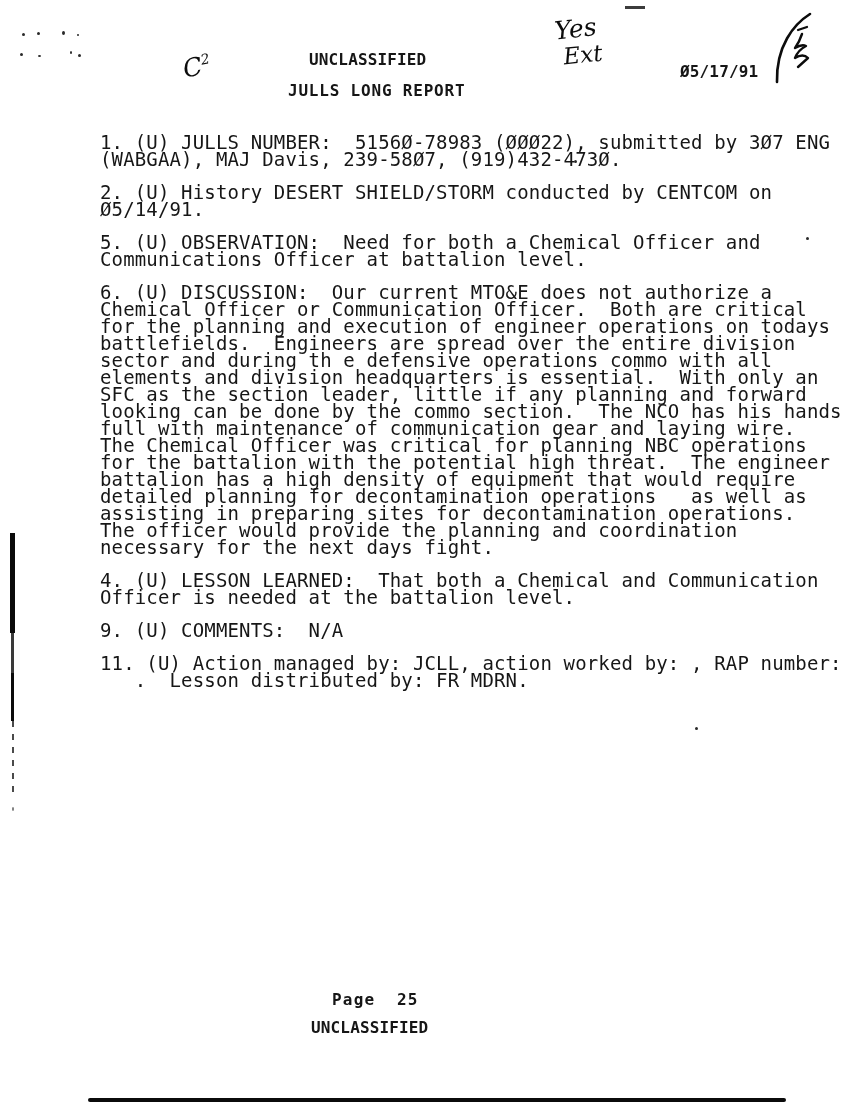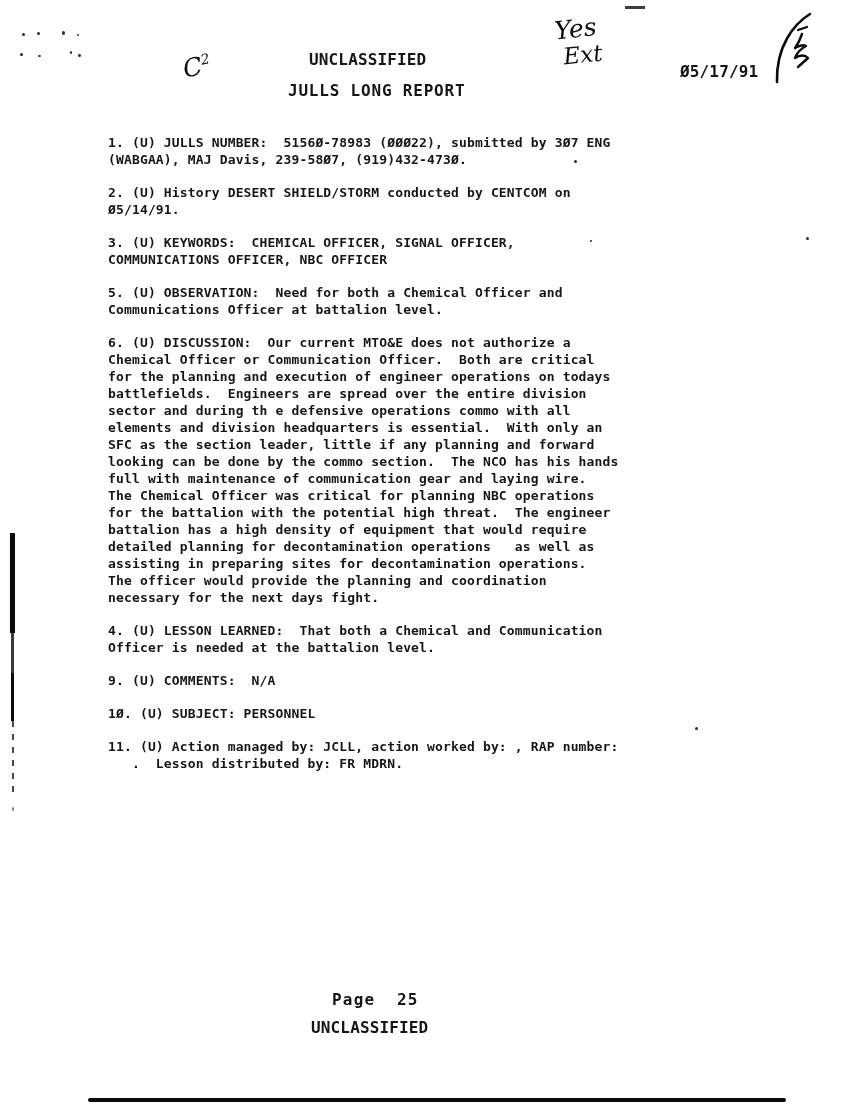--- a/index.html
+++ b/index.html
@@ -19,26 +19,26 @@
     color:#161616;
     white-space:pre;
     position:absolute;
   }
   .body-text{
     position:absolute;
     left:100px;top:134px;width:680px;
   }
   .para{
     font-family:"DejaVu Sans Mono","Liberation Mono",monospace;
-    font-weight:bold;
-    font-size:13px;
+    font-weight:normal;
+    font-size:19px;
     line-height:17px;
     letter-spacing:0.15px;
     white-space:pre;
-    margin:0 0 16px 8px;
+    margin:0 0 16px 0;
     color:#161616;
   }
   .handwritten{
     position:absolute;
     font-family:"DejaVu Serif","Liberation Serif",serif;
     font-style:italic;
     color:#0c0c0c;
   }
   .hw-c2{left:183px;top:52px;font-size:25px;transform:rotate(-12deg);}
   .hw-c2 sup{font-size:14px;vertical-align:super;}
@@ -96,22 +96,20 @@
     <path d="M 50 8 C 34 18, 16 40, 17 76" fill="none" stroke="#0c0c0c" stroke-width="2.6" stroke-linecap="round"></path>
     <path d="M 38 24 l 9 -3" fill="none" stroke="#0c0c0c" stroke-width="2.2" stroke-linecap="round"></path>
     <path d="M 42 28 c -2 6 -4 10 -7 14 c 5 -3 9 -3 11 -2 c -6 3 -9 7 -11 12 c 5 -3 10 -3 13 0 l -10 9" fill="none" stroke="#0c0c0c" stroke-width="2.4" stroke-linejoin="round" stroke-linecap="round"></path>
   </svg>
 
   <div class="body-text">
     <div class="para">1. (U) JULLS NUMBER:  5156Ø-78983 (ØØØ22), submitted by 3Ø7 ENG
 (WABGAA), MAJ Davis, 239-58Ø7, (919)432-473Ø.</div>
     <div class="para">2. (U) History DESERT SHIELD/STORM conducted by CENTCOM on
 Ø5/14/91.</div>
-    <div class="para">3. (U) KEYWORDS:  CHEMICAL OFFICER, SIGNAL OFFICER,
-COMMUNICATIONS OFFICER, NBC OFFICER</div>
     <div class="para">5. (U) OBSERVATION:  Need for both a Chemical Officer and
 Communications Officer at battalion level.</div>
     <div class="para">6. (U) DISCUSSION:  Our current MTO&amp;E does not authorize a
 Chemical Officer or Communication Officer.  Both are critical
 for the planning and execution of engineer operations on todays
 battlefields.  Engineers are spread over the entire division
 sector and during th e defensive operations commo with all
 elements and division headquarters is essential.  With only an
 SFC as the section leader, little if any planning and forward
 looking can be done by the commo section.  The NCO has his hands
@@ -119,21 +117,20 @@
 The Chemical Officer was critical for planning NBC operations
 for the battalion with the potential high threat.  The engineer
 battalion has a high density of equipment that would require
 detailed planning for decontamination operations   as well as
 assisting in preparing sites for decontamination operations.
 The officer would provide the planning and coordination
 necessary for the next days fight.</div>
     <div class="para">4. (U) LESSON LEARNED:  That both a Chemical and Communication
 Officer is needed at the battalion level.</div>
     <div class="para">9. (U) COMMENTS:  N/A</div>
-    <div class="para">1Ø. (U) SUBJECT: PERSONNEL</div>
     <div class="para">11. (U) Action managed by: JCLL, action worked by: , RAP number:
    .  Lesson distributed by: FR MDRN.</div>
   </div>
 
   <div class="mono" style="left:332px;top:990px;letter-spacing:1.2px;">Page  25</div>
   <div class="mono" style="left:311px;top:1018px;">UNCLASSIFIED</div>
 
   <div class="bottom-bar"></div>
 
 </div>

